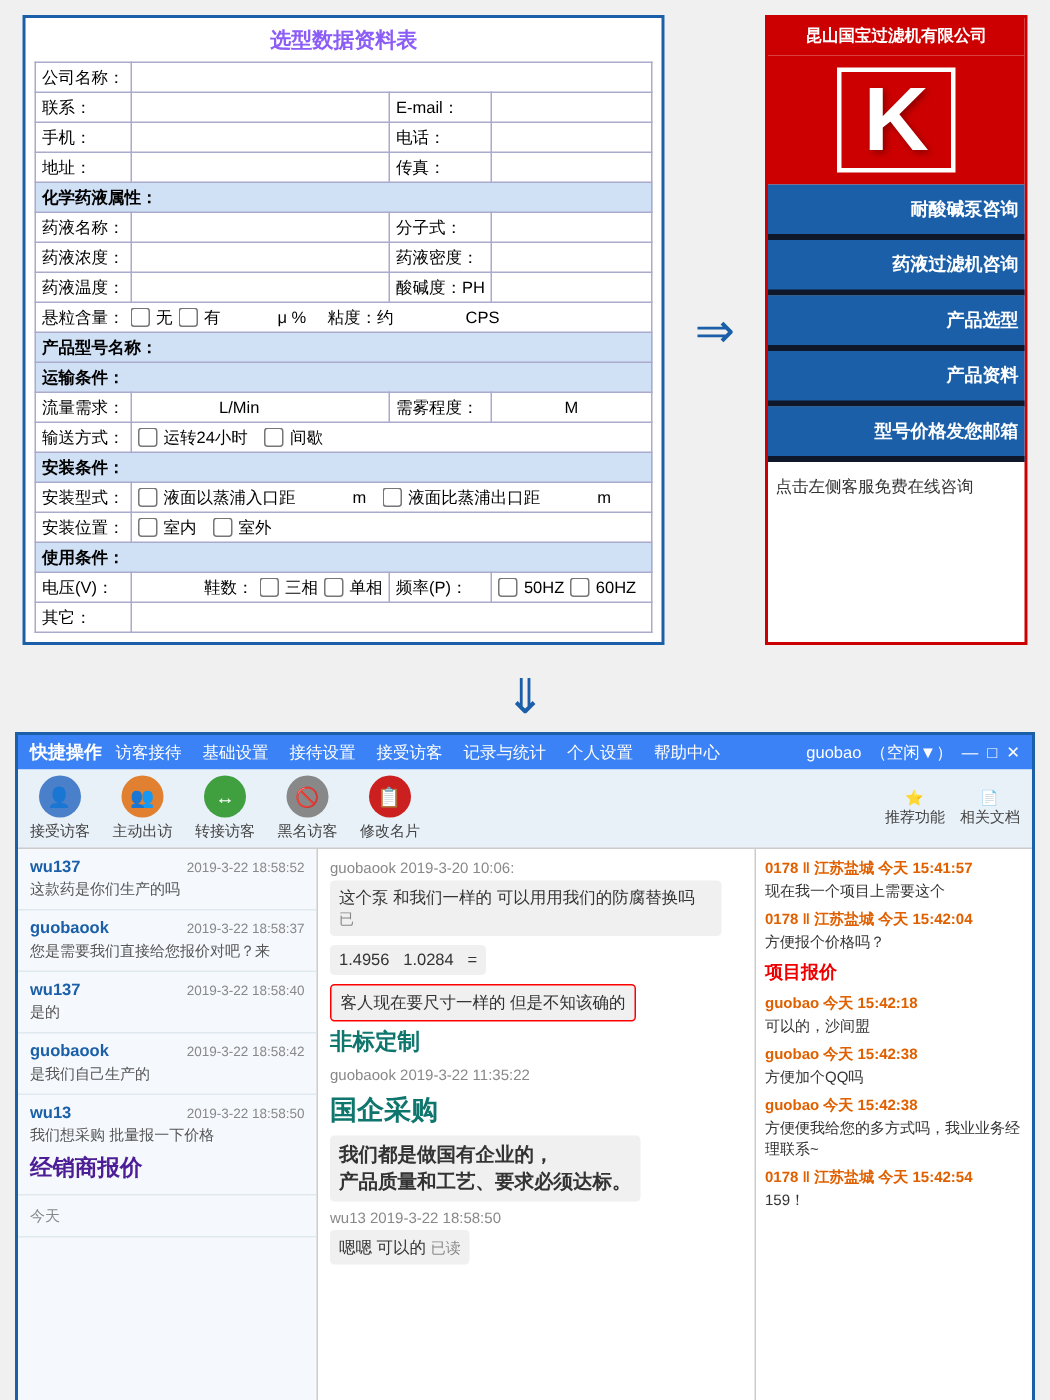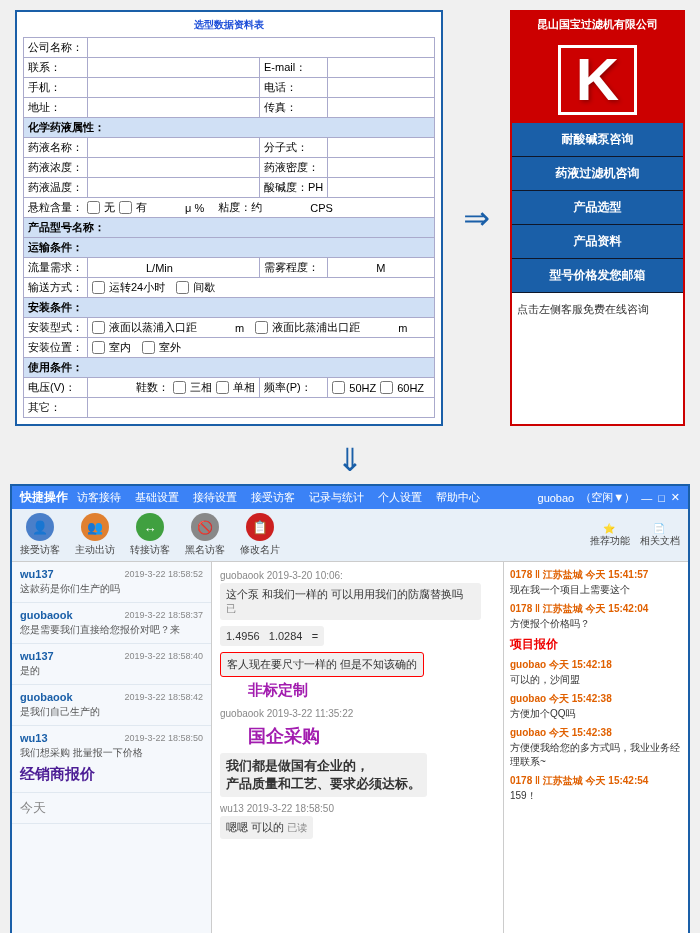--- a/index.html
+++ b/index.html
@@ -23,23 +23,23 @@
 
     
     .form-panel {
       flex: 1;
       border: 2px solid #1a5fa8;
       background: #fff;
       padding: 6px;
     }
     .form-title {
       text-align: center;
-      font-size: 10px;
-      font-weight: bold;
-      color: #1d4ed8;
+      font-size: 14px;
+      font-weight: bold;
+      color: #8b5cf6;
       margin-bottom: 5px;
     }
     .form-table {
       width: 100%;
       border-collapse: collapse;
       font-size: 11px;
     }
     .form-table td {
       border: 1px solid #aac;
       padding: 2px 4px;
@@ -109,25 +109,25 @@
       padding: 2px 15px;
     }
     .company-menu {
       display: flex;
       flex-direction: column;
       gap: 0;
     }
     .company-menu-item {
       background: #1a5fa8;
       color: #fff;
-      text-align: center;
+      text-align: right;
       padding: 8px 4px;
       font-size: 12px;
       font-weight: bold;
-      border-bottom: 1px solid #0f172a;
+      border-bottom: 4px solid #0f172a;
       cursor: pointer;
     }
     .company-footer-text {
       font-size: 11px;
       color: #333;
       padding: 5px;
       margin-top: 4px;
     }
 
     
@@ -327,21 +327,21 @@
     }
 
     
     .overlay-label {
       font-size: 15px;
       font-weight: bold;
       color: #4c1d95;
       display: inline-block;
       margin: 2px 0;
     }
-    .overlay-label.red { color: #a21caf; margin-left: 28px; }
+    .overlay-label.red { color: #0f766e; }
 
     
     ::-webkit-scrollbar { width: 4px; }
     ::-webkit-scrollbar-thumb { background: #aaa; border-radius: 2px; }
   </style>
 </head>
 <body>
 
 <div class="top-section">
 
@@ -615,21 +615,21 @@
         <div class="chat-item-header">
           <span class="chat-item-name">wu13</span>
           <span class="chat-item-time">2019-3-22 18:58:50</span>
         </div>
         <div class="chat-item-msg">我们想采购 批量报一下价格</div>
         <div style="margin-top:3px">
           <span class="overlay-label">经销商报价</span>
         </div>
       </div>
       <div class="chat-item">
-        <span style="font-size:13px;color:#888">今天</span>
+        <span style="font-size:10px;color:#888">今天</span>
       </div>
     </div>
 
     <div class="chat-conversation">
       <div class="msg-row">
         <div class="msg-sender">guobaook  2019-3-20 10:06:</div>
         <div class="msg-bubble">这个泵 和我们一样的 可以用用我们的防腐替换吗 <span style="color:#888;font-size:10px">已</span></div>
       </div>
       <div class="msg-row">
         <div class="msg-bubble">1.4956&nbsp;&nbsp;&nbsp;1.0284&nbsp;&nbsp;&nbsp;=</div>

